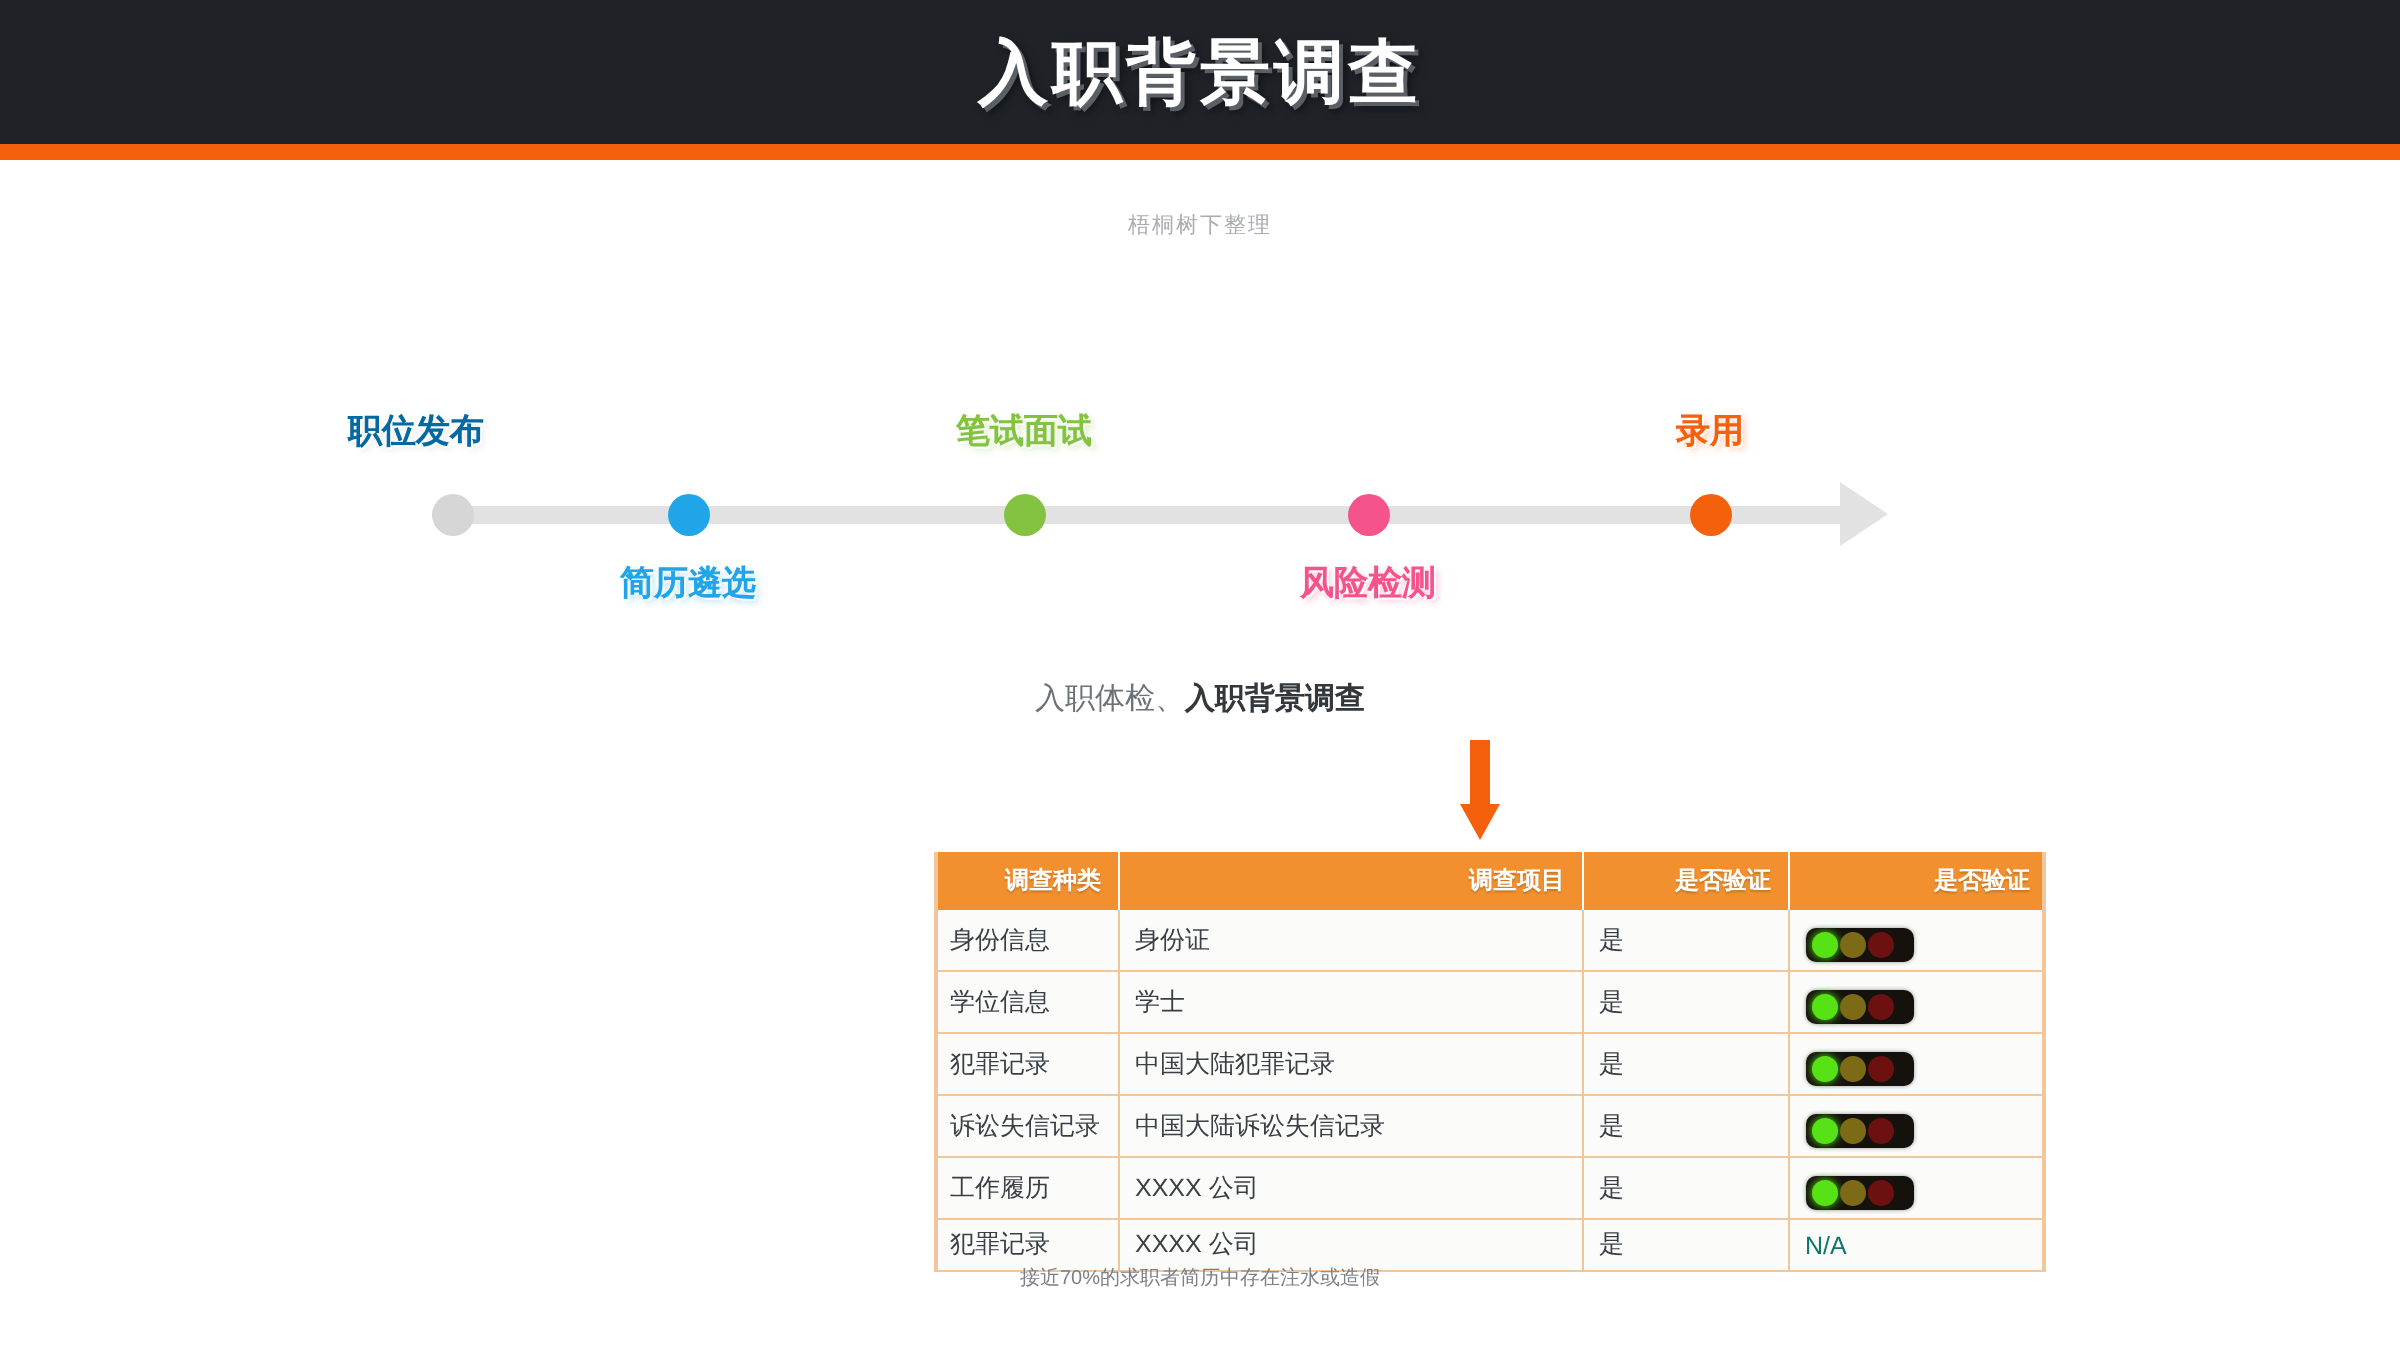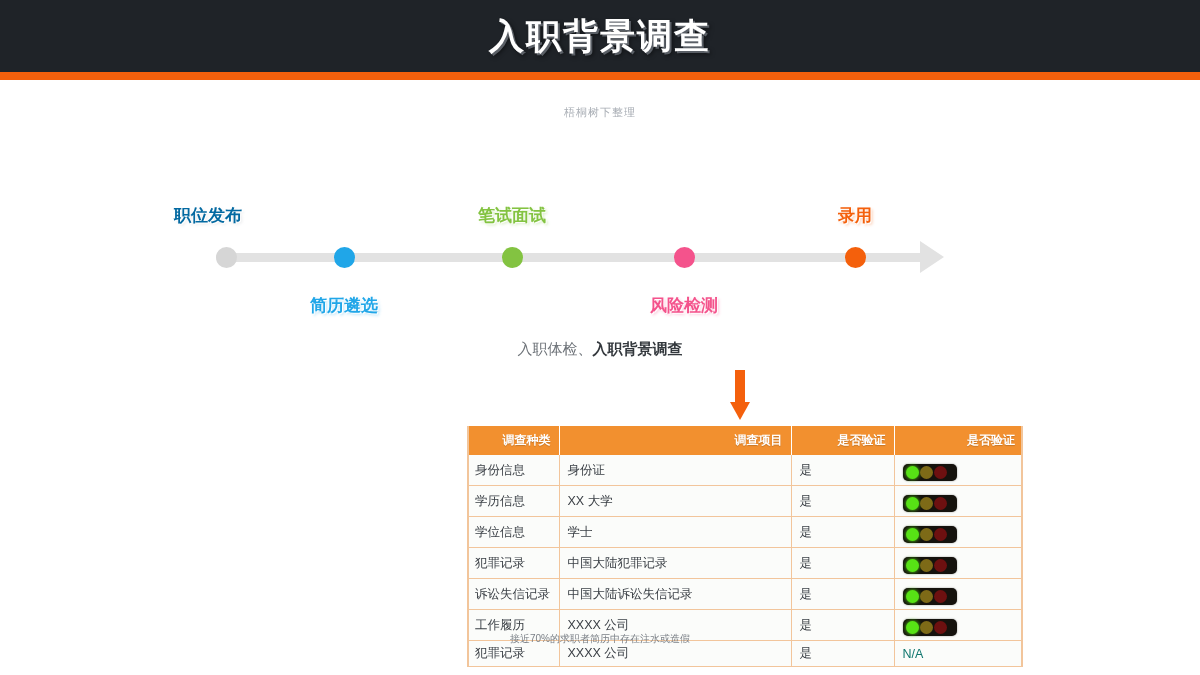--- a/index.html
+++ b/index.html
@@ -94,21 +94,21 @@
 
   .node-label {
     position: absolute;
     white-space: nowrap;
     font-size: 17px;
     font-weight: bold;
     transform: translateX(-50%);
   }
 
   .label-above { top: 14px; }
-  .label-below { top: 104px; }
+  .label-below { top: 90px; }
 
   
   .sub-caption {
     position: absolute;
     top: 340px; left: 0;
     width: 1200px;
     text-align: center;
     font-size: 15px;
     color: #6d7278;
   }
@@ -299,26 +299,20 @@
       </tr>
     </thead>
     <tbody id="table-body">
         <tr>
           <td>身份信息</td>
           <td>身份证</td>
           <td>是</td>
           <td><span class="traffic"><span class="lamp green"></span><span class="lamp yellow"></span><span class="lamp red"></span></span></td>
         </tr>
         <tr>
-          <td>学历信息</td>
-          <td>XX 大学</td>
-          <td>是</td>
-          <td><span class="traffic"><span class="lamp green"></span><span class="lamp yellow"></span><span class="lamp red"></span></span></td>
-        </tr>
-        <tr>
           <td>学位信息</td>
           <td>学士</td>
           <td>是</td>
           <td><span class="traffic"><span class="lamp green"></span><span class="lamp yellow"></span><span class="lamp red"></span></span></td>
         </tr>
         <tr>
           <td>犯罪记录</td>
           <td>中国大陆犯罪记录</td>
           <td>是</td>
           <td><span class="traffic"><span class="lamp green"></span><span class="lamp yellow"></span><span class="lamp red"></span></span></td>

